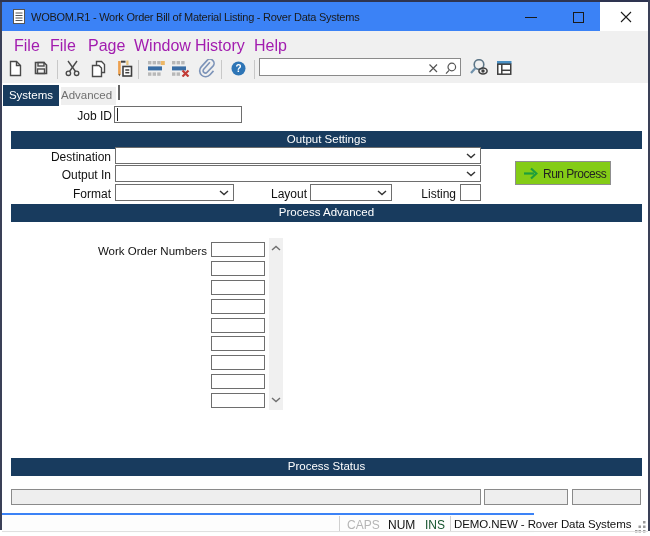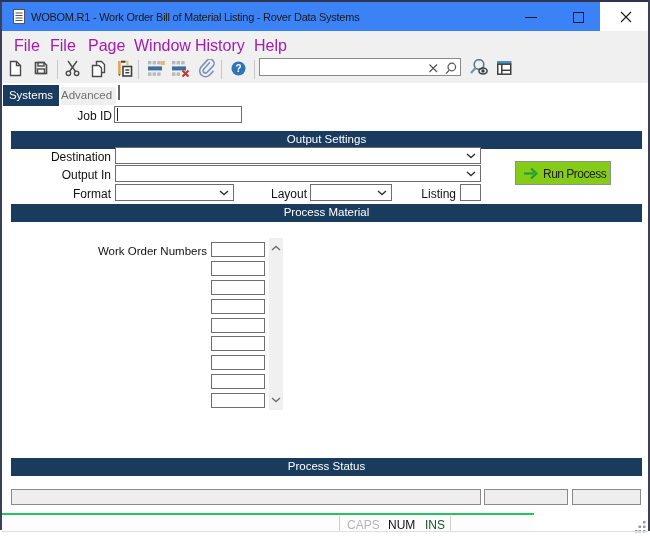--- a/index.html
+++ b/index.html
@@ -14,21 +14,21 @@
 .tsep { position:absolute; top:3px; width:1px; height:19px; background:#c8c8c8; }
 #searchbox { position:absolute; left:257px; top:1px; width:202px; height:18px; background:#fff; border:1px solid #8a8a8a; }
 #tab1 { position:absolute; left:3px; top:85px; width:56px; height:21px; background:#183b5e; color:#fff; font-size:11.5px; text-align:center; line-height:21px; }
 #tab2 { position:absolute; left:61px; top:87px; width:55px; height:18px; background:#efefef; color:#707070; font-size:11.5px; line-height:17px; }
 #tabline { position:absolute; left:118px; top:85px; width:2px; height:15px; background:#666; }
 .label { position:absolute; font-size:12px; color:#111; text-align:right; white-space:nowrap; }
 .input { position:absolute; background:#fff; border:1px solid #6e6e6e; }
 .bar { position:absolute; left:11px; width:631px; height:18px; background:#183b5e; color:#fff; font-size:11.5px; text-align:center; line-height:17px; }
 .chev { position:absolute; width:10px; height:6px; }
 .statbox { position:absolute; background:#eeeeee; border:1px solid #8a8a8a; height:16px; }
-#statusbar { position:absolute; left:2px; top:513px; width:532px; height:20px; background:#fdfdfd; border-top:2px solid #22c55e; }
+#statusbar { position:absolute; left:2px; top:513px; width:532px; height:20px; background:#fdfdfd; border-top:2px solid #3b82f6; }
 .sbtext { position:absolute; top:3px; font-size:12px; white-space:nowrap; }
 .sbsep { position:absolute; top:1px; width:1px; height:16px; background:#d0d0d0; }
 #runbtn { position:absolute; left:515px; top:161px; width:96px; height:24px; background:#84cc16; border:1px solid #8f8f8f;padding-left:16px; }
 #runbtn span { position:absolute; left:27px; top:5px; font-size:12px; letter-spacing:-0.5px; color:#222; white-space:nowrap; }
 .wobox { position:absolute; left:211px; width:54px; height:15px; background:#fff; border:1px solid #6e6e6e; }
 #scrollbar { position:absolute; left:269px; top:238px; width:14px; height:172px; background:#f0f0f0; }
 #bl { position:absolute; left:0; top:0; width:2px; height:530px; background:#3a4057; }
 #bt { position:absolute; left:0; top:0; width:650px; height:2px; background:#2e3450; }
 #br { position:absolute; left:648px; top:0; width:2px; height:531px; background:#3a4057; }
 #bb { position:absolute; left:2px; top:531px; width:646px; height:1px; background:#e0e0e0; }
@@ -197,21 +197,21 @@
   <div class="input" style="left:460px;top:184px;width:21px;height:17px"></div>
 
   <div id="runbtn">
     <svg class="abs" style="left:7px;top:5px" width="15" height="13" viewBox="0 0 15 13">
       <line x1="1" y1="6.5" x2="11" y2="6.5" stroke="#1d9e3c" stroke-width="2.2"></line>
       <path d="M8 1.5 L13.5 6.5 L8 11.5" fill="none" stroke="#1d9e3c" stroke-width="2.2"></path>
     </svg>
     <span>Run Process</span>
   </div>
 
-  <div class="bar" style="top:204px">Process Material</div>
+  <div class="bar" style="top:204px">Process Advanced</div>
 
   <div class="label" style="left:60px;top:245px;width:147px;font-size:11.5px">Work Order Numbers</div>
   <div class="wobox" style="top:242px"></div>
   <div class="wobox" style="top:261px"></div>
   <div class="wobox" style="top:280px"></div>
   <div class="wobox" style="top:299px"></div>
   <div class="wobox" style="top:318px"></div>
   <div class="wobox" style="top:336px"></div>
   <div class="wobox" style="top:355px"></div>
   <div class="wobox" style="top:374px"></div>
@@ -229,20 +229,21 @@
   <div class="statbox" style="left:11px;top:489px;width:470px"></div>
   <div class="statbox" style="left:484px;top:489px;width:84px"></div>
   <div class="statbox" style="left:572px;top:489px;width:69px"></div>
 
   <div id="statusbar">
     <div class="sbsep" style="left:337px"></div>
     <div class="sbtext" style="left:345px;color:#b5b5b5">CAPS</div>
     <div class="sbtext" style="left:386px;color:#111">NUM</div>
     <div class="sbtext" style="left:423px;color:#14532d">INS</div>
     <div class="sbsep" style="left:448px"></div>
+    <div class="sbtext" style="left:452px;color:#111;font-size:11.5px;letter-spacing:-0.1px">DEMO.NEW - Rover Data Systems</div>
     <svg class="abs" style="left:633px;top:6px" width="12" height="12" viewBox="0 0 12 12">
       <rect x="8" y="0" width="2.5" height="2.5" fill="#9a9a9a"></rect>
       <rect x="8" y="4.5" width="2.5" height="2.5" fill="#9a9a9a"></rect>
       <rect x="3.5" y="4.5" width="2.5" height="2.5" fill="#9a9a9a"></rect>
       <rect x="8" y="9" width="2.5" height="2.5" fill="#9a9a9a"></rect>
       <rect x="3.5" y="9" width="2.5" height="2.5" fill="#9a9a9a"></rect>
       <rect x="0" y="9" width="2.5" height="2.5" fill="#9a9a9a"></rect>
     </svg>
   </div>
 

